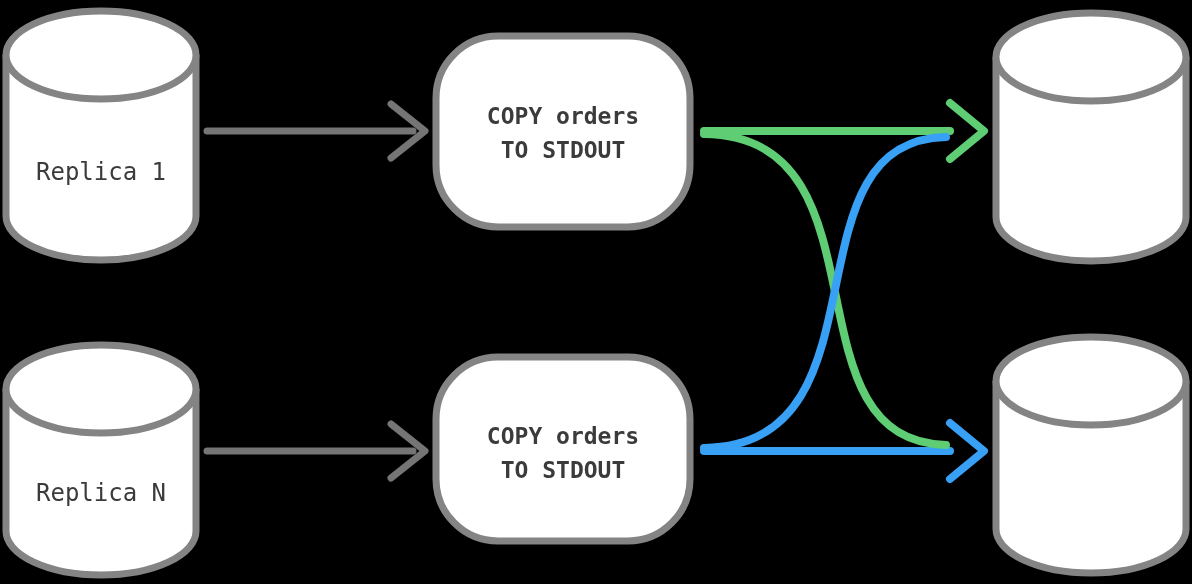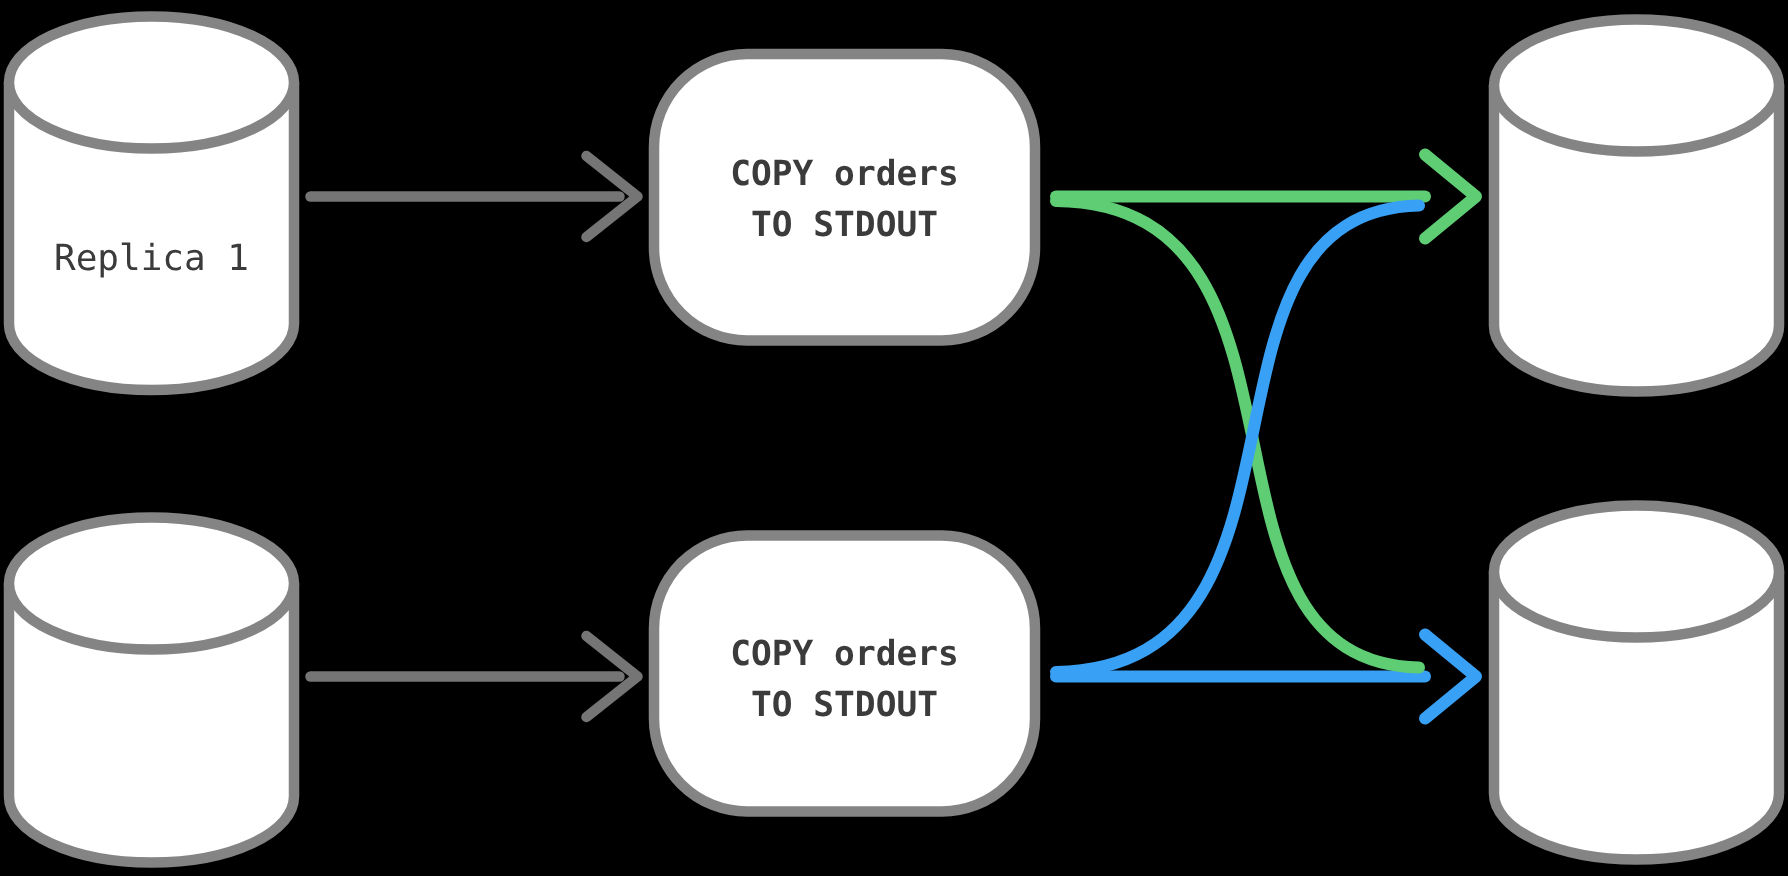--- a/index.html
+++ b/index.html
@@ -105,20 +105,21 @@
     <g>
       <path class="shape" d="M 996 381 L 996 529 A 95 44 0 0 0 1186 529 L 1186 381"></path>
       <ellipse class="shape" cx="1091" cy="381" rx="95" ry="44"></ellipse>
     </g>
 
     <rect class="shape" x="436" y="36" width="254" height="191" rx="62" ry="62"></rect>
     <rect class="shape" x="436" y="357" width="254" height="184" rx="62" ry="62"></rect>
   </svg>
 
   <div class="label db-label" style="left:101px; top:172px;text-align:center;">Replica 1</div>
+  <div class="label db-label" style="left:101px; top:493px;">Replica N</div>
 
   <div class="label proc-label" style="left:563px; top:133px;">
     <div>COPY orders</div>
     <div>TO STDOUT</div>
   </div>
   <div class="label proc-label" style="left:563px; top:453px;">
     <div>COPY orders</div>
     <div>TO STDOUT</div>
   </div>
 

